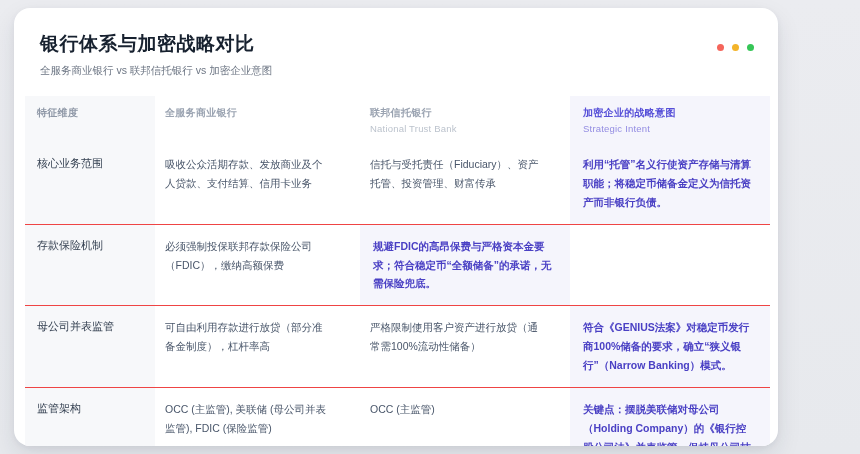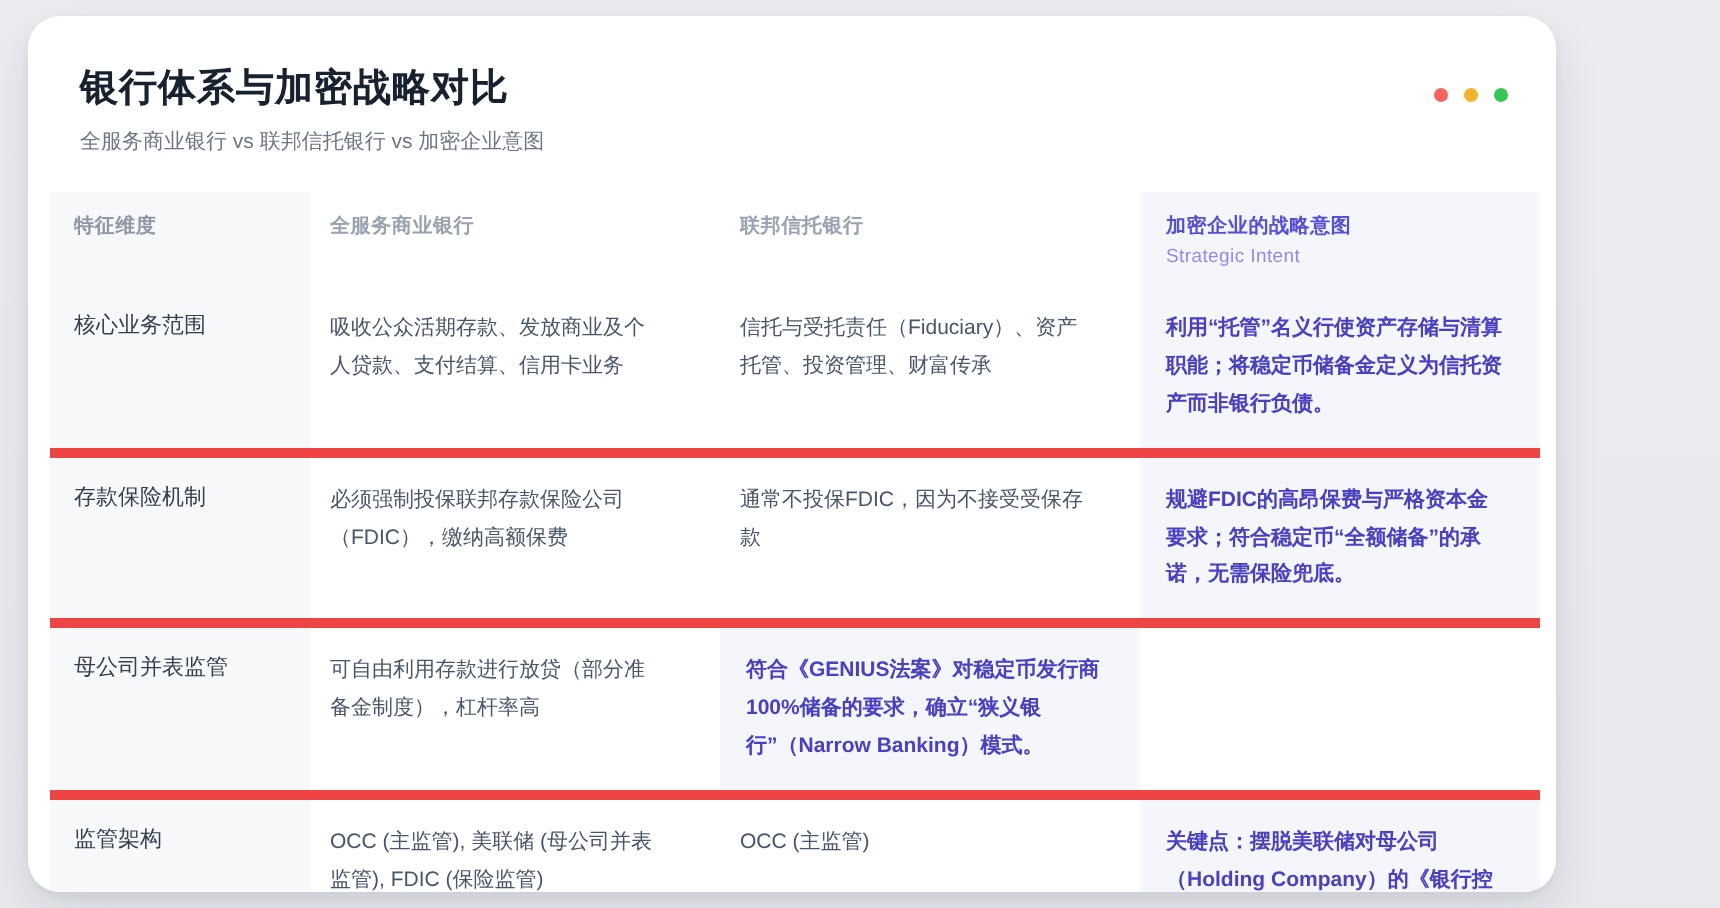--- a/index.html
+++ b/index.html
@@ -28,21 +28,21 @@
   .subtitle { margin-top: 7px; font-size: 10.5px; color: #6d7684; }
   .dots { position: absolute; top: 36px; right: 24px; display: flex; gap: 8px; }
   .dot { width: 7px; height: 7px; border-radius: 50%; }
   
   .table { margin: 6px 8px 0 11px; }
   .trow {
     display: grid;
     grid-template-columns: 130px 205px 210px 1fr;
     align-items: stretch;
   }
-  .trow + .trow { border-top: 5px solid #ef4444; }
+  .trow + .trow { border-top: 1px solid #ef4444; }
   .cell { padding-top: 12px; padding-bottom: 12px; }
   .c1 { background: #f7f8fa; padding-left: 12px; padding-right: 14px; }
   .c2 { padding-left: 10px; padding-right: 30px; }
   .c3 { padding-left: 10px; padding-right: 22px; }
   .c4 { background: #f5f5fc; padding-left: 13px; padding-right: 18px; }
   
   .thead .cell { padding-top: 10px; padding-bottom: 9px; min-height: 40px; }
   .col-zh { font-size: 10px; font-weight: 700; color: #9aa3b1; letter-spacing: 0.3px; }
   .col-en { font-size: 9.5px; color: #bcc3cd; margin-top: 3px; letter-spacing: 0.2px; }
   .thead .c1 .col-zh { color: #8e97a6; }
@@ -80,42 +80,43 @@
   <div class="table">
     <div class="trow thead">
       <div class="cell c1">
         <div class="col-zh">特征维度</div>
       </div>
       <div class="cell c2">
         <div class="col-zh">全服务商业银行</div>
       </div>
       <div class="cell c3">
         <div class="col-zh">联邦信托银行</div>
+        <div class="col-en">National Trust Bank</div>
       </div>
       <div class="cell c4">
         <div class="col-zh">加密企业的战略意图</div>
         <div class="col-en">Strategic Intent</div>
       </div>
     </div>
     <div id="table-body">
         <div class="trow r1">
           <div class="cell c1 dim">核心业务范围</div>
           <div class="cell c2 body-text">吸收公众活期存款、发放商业及个人贷款、支付结算、信用卡业务</div>
           <div class="cell c3 body-text">信托与受托责任（Fiduciary）、资产托管、投资管理、财富传承</div>
           <div class="cell c4 intent-text">利用“托管”名义行使资产存储与清算职能；将稳定币储备金定义为信托资产而非银行负债。</div>
         </div>
         <div class="trow r2">
           <div class="cell c1 dim">存款保险机制</div>
           <div class="cell c2 body-text">必须强制投保联邦存款保险公司（FDIC），缴纳高额保费</div>
-          <div class="cell c3 body-text">通常不投保FDIC，因为不接受受保存款</div>
           <div class="cell c4 intent-text">规避FDIC的高昂保费与严格资本金要求；符合稳定币“全额储备”的承诺，无需保险兜底。</div>
         </div>
         <div class="trow r3">
           <div class="cell c1 dim">母公司并表监管</div>
           <div class="cell c2 body-text">可自由利用存款进行放贷（部分准备金制度），杠杆率高</div>
+          <div class="cell c3 body-text">严格限制使用客户资产进行放贷（通常需100%流动性储备）</div>
           <div class="cell c4 intent-text">符合《GENIUS法案》对稳定币发行商100%储备的要求，确立“狭义银行”（Narrow Banking）模式。</div>
         </div>
         <div class="trow r4">
           <div class="cell c1 dim">监管架构</div>
           <div class="cell c2 body-text">OCC (主监管), 美联储 (母公司并表监管), FDIC (保险监管)</div>
           <div class="cell c3 body-text">OCC (主监管)</div>
           <div class="cell c4 intent-text">关键点：摆脱美联储对母公司（Holding Company）的《银行控股公司法》并表监管，保持母公司技术开发的灵活性。</div>
         </div>
         <div class="trow r5">
           <div class="cell c1 dim">典型案例</div>

